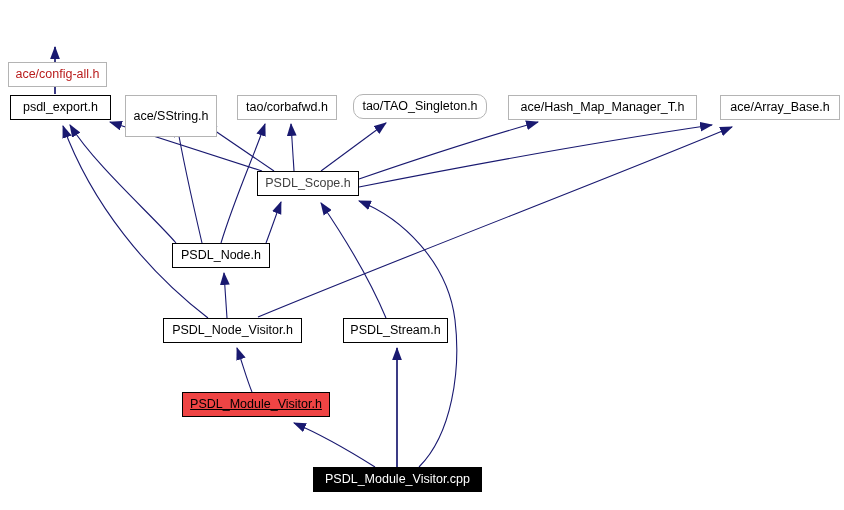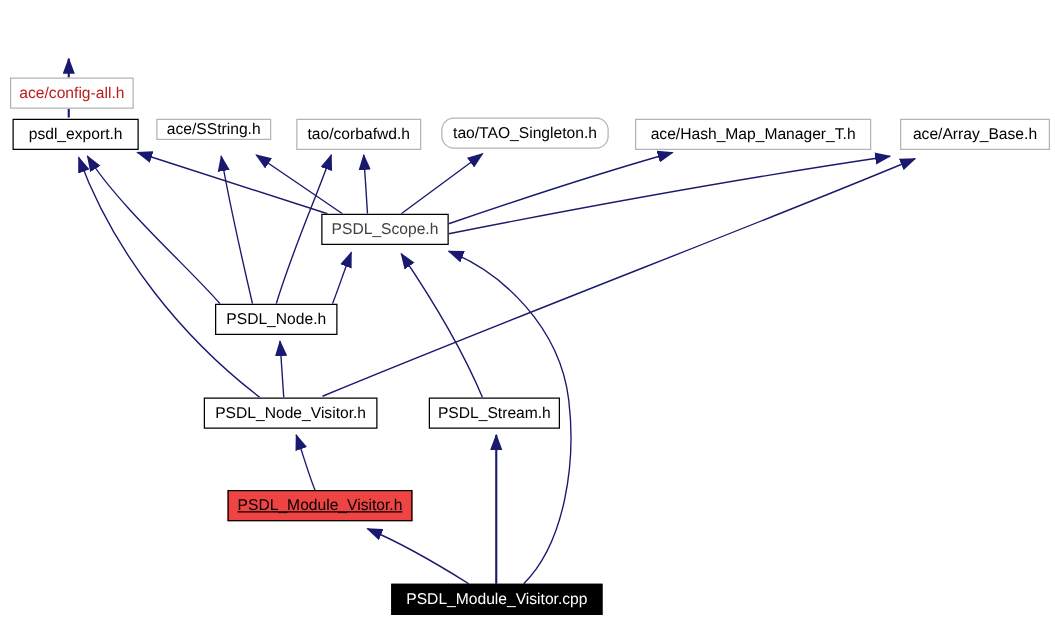--- a/index.html
+++ b/index.html
@@ -66,21 +66,21 @@
         <path class="edge" d="M 419,467 C 452,434 461,370 455,320 C 448,262 402,218 359,201" stroke="#191970" stroke-width="1.1" marker-end="url(#arrowhead)"></path>
       </g>
   </svg>
   <div id="nodes-layer">
       <div class="node" style="left: 8px; top: 18px; width: 99px; height: 25px; border-color: rgb(180, 180, 180); background: rgb(255, 255, 255); color: #b91c1c; margin-top: 44px;">
         <span>ace/config-all.h</span>
       </div>
       <div class="node" style="left: 10px; top: 95px; width: 101px; height: 25px; border-color: rgb(0, 0, 0); background: rgb(255, 255, 255); color: rgb(0, 0, 0);">
         <span>psdl_export.h</span>
       </div>
-      <div class="node" style="left: 125px; top: 95px; width: 92px; height: 17px; border-color: rgb(180, 180, 180); background: rgb(255, 255, 255); color: rgb(0, 0, 0);">
+      <div class="node" style="left: 125px; top: 95px; width: 92px; height: 42px; border-color: rgb(180, 180, 180); background: rgb(255, 255, 255); color: rgb(0, 0, 0);">
         <span>ace/SString.h</span>
       </div>
       <div class="node" style="left: 237px; top: 95px; width: 100px; height: 25px; border-color: rgb(180, 180, 180); background: rgb(255, 255, 255); color: rgb(0, 0, 0);">
         <span>tao/corbafwd.h</span>
       </div>
       <div class="node" style="left: 353px; top: 94px; width: 134px; height: 25px; border-color: rgb(180, 180, 180); background: rgb(255, 255, 255); color: rgb(0, 0, 0); border-radius: 10px;">
         <span>tao/TAO_Singleton.h</span>
       </div>
       <div class="node" style="left: 508px; top: 95px; width: 189px; height: 25px; border-color: rgb(180, 180, 180); background: rgb(255, 255, 255); color: rgb(0, 0, 0);">
         <span>ace/Hash_Map_Manager_T.h</span>

